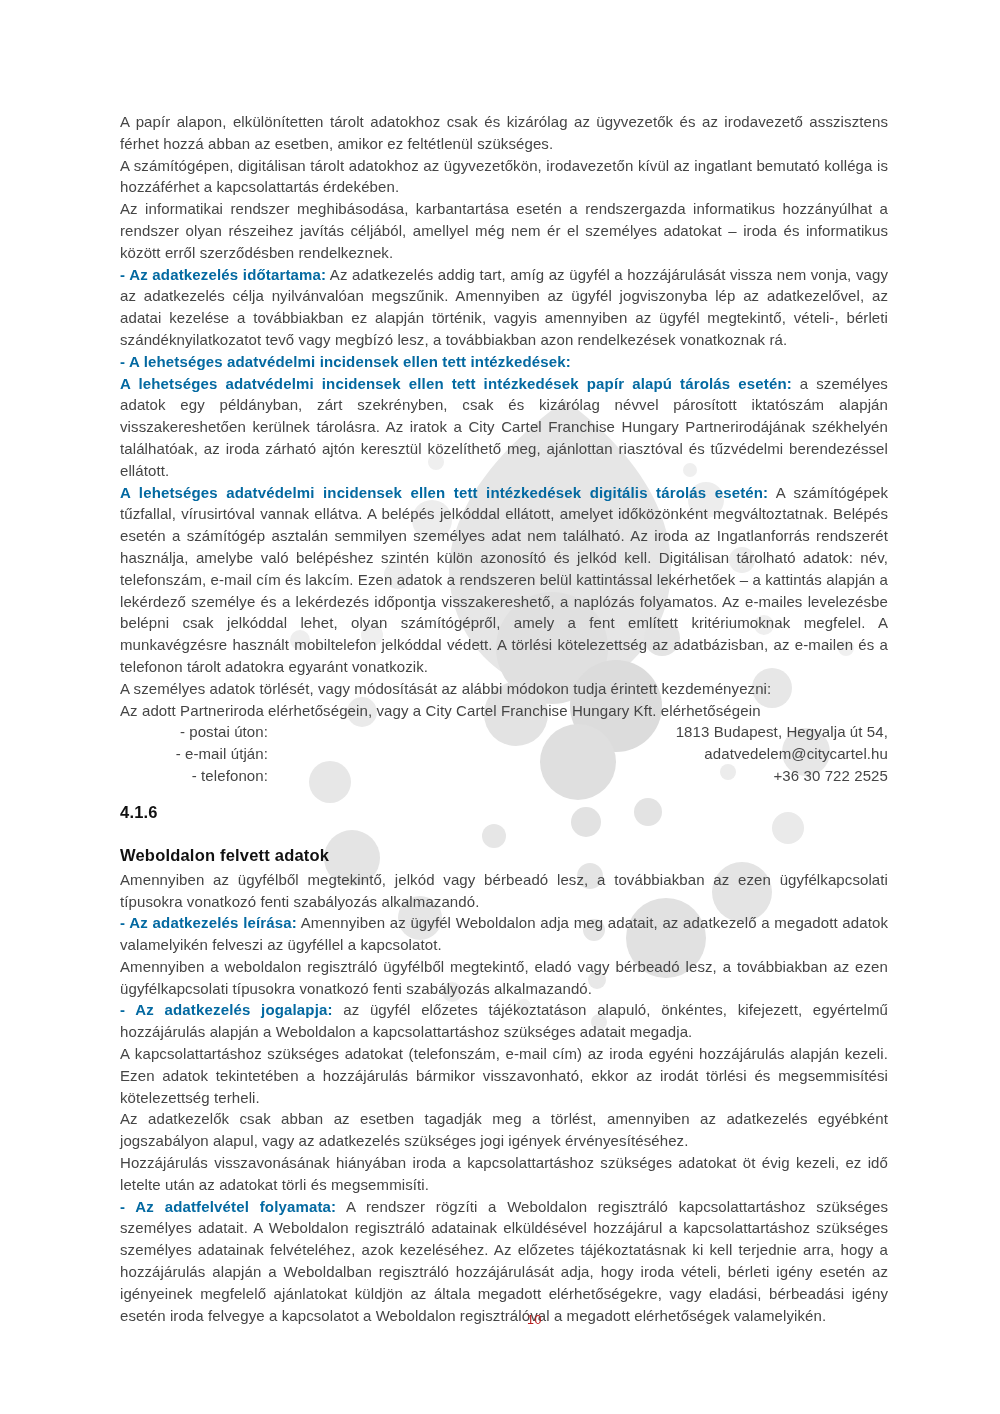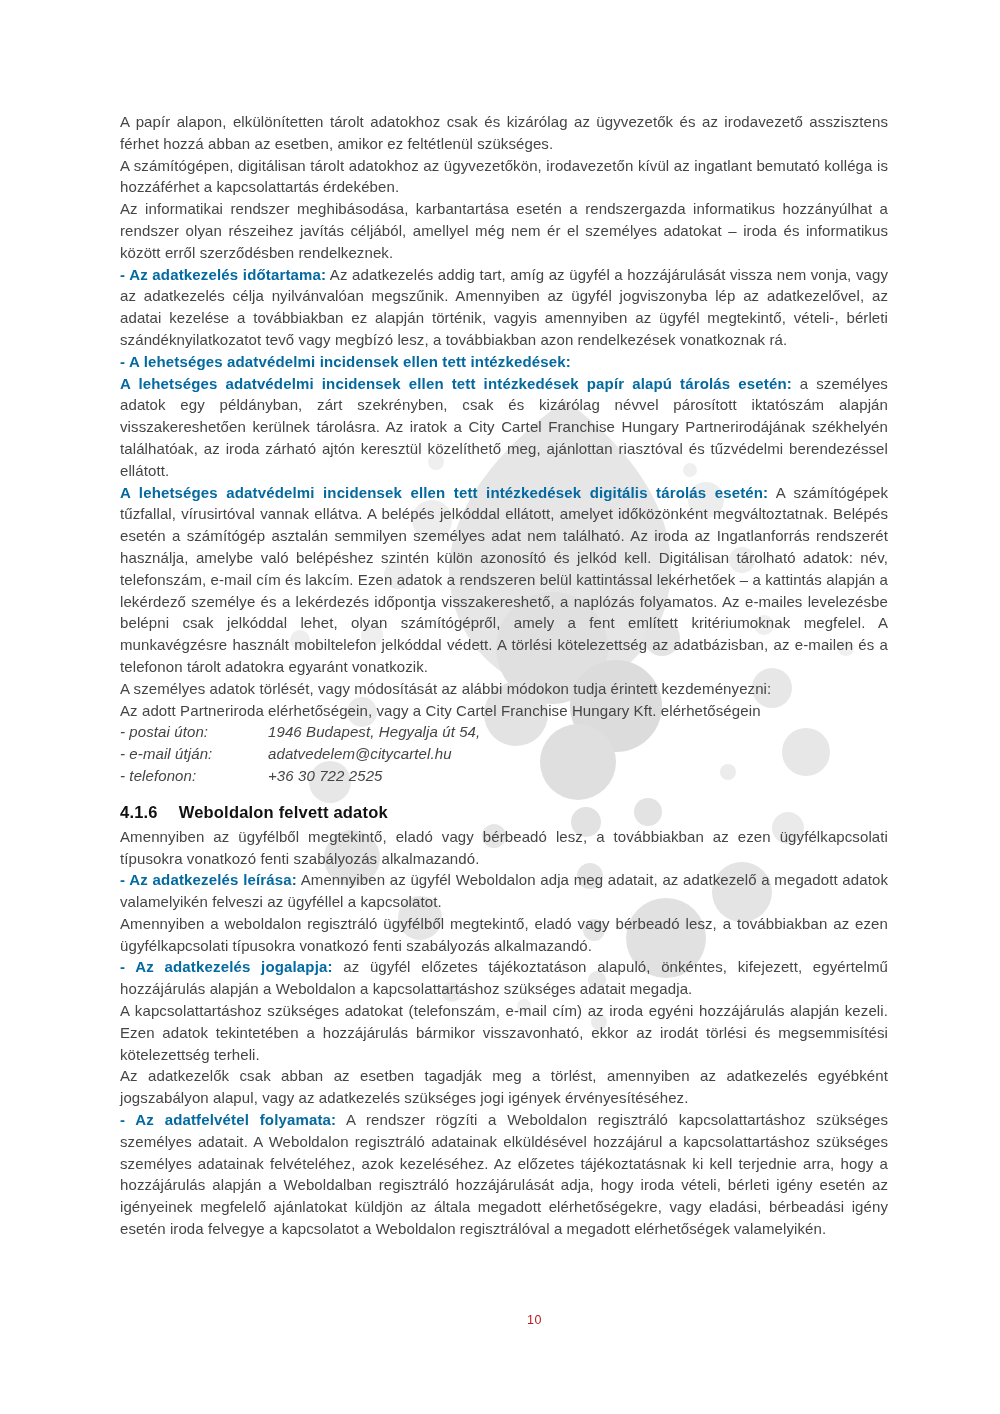--- a/index.html
+++ b/index.html
@@ -19,27 +19,27 @@
     position:absolute;left:120px;top:111px;width:768px;
     font-size:15px;line-height:21.8px;
     color:#454545;
     text-align:justify;
     letter-spacing:.1px;
     z-index:2;
   }
   .content p{margin:0;}
   .content strong, .content b{color:#0369a1;font-weight:bold;letter-spacing:.15px;}
   .bold-line{color:#151515;font-weight:bold;letter-spacing:.15px;}
-  .contact-row{display:flex;text-align:left;font-style:italic;}
+  .contact-row{display:flex;text-align:right;}
   .contact-label{width:148px;flex:0 0 148px;}
   .contact-value{flex:1;}
   .section-heading{
     display:flex;align-items:baseline;gap:21px;
     font-size:16.5px;font-weight:bold;color:#111111;
-    margin:14px 0 3px 0;line-height:22px;letter-spacing:.2px;
+    margin:14px 0 3px 0;line-height:22px;letter-spacing:.2px;flex-direction:column;
   }
   .footer{
     position:absolute;left:0;right:0;top:1313px;
     text-align:center;z-index:2;
     font-size:12.5px;color:#b91c1c;letter-spacing:.5px;margin-left:25px;
   }
 </style>
 </head>
 <body>
 
@@ -99,40 +99,41 @@
       <p class="body-paragraph"><span>A számítógépen, digitálisan tárolt adatokhoz az ügyvezetőkön, irodavezetőn kívül az ingatlant bemutató kolléga is hozzáférhet a kapcsolattartás érdekében.</span></p>
       <p class="body-paragraph"><span>Az informatikai rendszer meghibásodása, karbantartása esetén a rendszergazda informatikus hozzányúlhat a rendszer olyan részeihez javítás céljából, amellyel még nem ér el személyes adatokat – iroda és informatikus között erről  szerződésben rendelkeznek.</span></p>
       <p class="body-paragraph"><strong>- Az adatkezelés időtartama:</strong> <span>Az adatkezelés addig tart, amíg az ügyfél a hozzájárulását vissza nem vonja, vagy az adatkezelés célja nyilvánvalóan megszűnik. Amennyiben az ügyfél jogviszonyba lép az adatkezelővel, az adatai kezelése a továbbiakban ez alapján történik, vagyis amennyiben az ügyfél megtekintő, vételi-, bérleti szándéknyilatkozatot tevő vagy megbízó lesz, a továbbiakban azon rendelkezések vonatkoznak rá.</span></p>
       <p class="bold-line"><strong>- A lehetséges adatvédelmi incidensek ellen tett intézkedések:</strong></p>
       <p class="body-paragraph"><strong>A lehetséges adatvédelmi incidensek ellen tett intézkedések papír alapú tárolás esetén:</strong> <span>a személyes adatok egy példányban, zárt szekrényben, csak és kizárólag névvel párosított iktatószám alapján visszakereshetően kerülnek tárolásra. Az iratok a City Cartel Franchise Hungary Partnerirodájának székhelyén találhatóak, az iroda zárható ajtón keresztül közelíthető meg, ajánlottan riasztóval és tűzvédelmi berendezéssel ellátott.</span></p>
       <p class="body-paragraph"><strong>A lehetséges adatvédelmi incidensek ellen tett intézkedések digitális tárolás esetén:</strong> <span>A számítógépek tűzfallal, vírusirtóval vannak ellátva. A belépés jelkóddal ellátott, amelyet időközönként megváltoztatnak. Belépés esetén a számítógép asztalán semmilyen személyes adat nem található. Az iroda az Ingatlanforrás rendszerét használja, amelybe való belépéshez szintén külön azonosító és jelkód kell. Digitálisan tárolható adatok: név, telefonszám, e-mail cím és lakcím. Ezen adatok a rendszeren belül kattintással lekérhetőek – a kattintás alapján a lekérdező személye és a lekérdezés időpontja visszakereshető, a naplózás folyamatos. Az e-mailes levelezésbe belépni csak jelkóddal lehet, olyan számítógépről, amely a fent említett kritériumoknak megfelel. A munkavégzésre használt mobiltelefon jelkóddal védett. A törlési kötelezettség az adatbázisban, az e-mailen és a telefonon tárolt adatokra egyaránt vonatkozik.</span></p>
       <p class="body-paragraph"><span>A személyes adatok törlését, vagy módosítását az alábbi módokon tudja érintett kezdeményezni:</span></p>
       <p class="body-paragraph"><span>Az adott Partneriroda elérhetőségein, vagy a City Cartel Franchise Hungary Kft. elérhetőségein</span></p>
       <div class="contact-row">
         <span class="contact-label">- postai úton:</span>
-        <span class="contact-value">1946 Budapest, Hegyalja út 54,</span>
+        <span class="contact-value">1813 Budapest, Hegyalja út 54,</span>
       </div>
       <div class="contact-row">
         <span class="contact-label">- e-mail útján:</span>
         <span class="contact-value">adatvedelem@citycartel.hu</span>
       </div>
       <div class="contact-row">
         <span class="contact-label">- telefonon:</span>
         <span class="contact-value">+36 30 722 2525</span>
       </div>
       <h2 class="section-heading">
         <span class="sec-num">4.1.6</span>
         <span class="sec-title">Weboldalon felvett adatok</span>
       </h2>
-      <p class="body-paragraph"><span>Amennyiben az ügyfélből megtekintő, eladó vagy bérbeadó lesz, a továbbiakban az ezen ügyfélkapcsolati típusokra vonatkozó fenti szabályozás alkalmazandó.</span></p>
+      <p class="body-paragraph"><span>Amennyiben az ügyfélből megtekintő, jelkód vagy bérbeadó lesz, a továbbiakban az ezen ügyfélkapcsolati típusokra vonatkozó fenti szabályozás alkalmazandó.</span></p>
       <p class="body-paragraph"><strong>- Az adatkezelés leírása:</strong> <span>Amennyiben az ügyfél Weboldalon adja meg adatait, az adatkezelő a megadott adatok valamelyikén felveszi az ügyféllel a kapcsolatot.</span></p>
       <p class="body-paragraph"><span>Amennyiben a weboldalon regisztráló ügyfélből megtekintő, eladó vagy bérbeadó lesz, a továbbiakban az ezen ügyfélkapcsolati típusokra vonatkozó fenti szabályozás alkalmazandó.</span></p>
       <p class="body-paragraph"><strong>- Az adatkezelés jogalapja:</strong> <span>az ügyfél előzetes tájékoztatáson alapuló, önkéntes, kifejezett, egyértelmű hozzájárulás alapján a Weboldalon a kapcsolattartáshoz szükséges adatait megadja.</span></p>
       <p class="body-paragraph"><span>A kapcsolattartáshoz szükséges adatokat (telefonszám, e-mail cím) az iroda egyéni hozzájárulás alapján kezeli. Ezen adatok tekintetében a hozzájárulás bármikor visszavonható, ekkor az irodát törlési és megsemmisítési kötelezettség terheli.</span></p>
       <p class="body-paragraph"><span>Az adatkezelők csak abban az esetben tagadják meg a törlést, amennyiben az adatkezelés egyébként jogszabályon alapul, vagy az adatkezelés szükséges jogi igények érvényesítéséhez.</span></p>
+      <p class="body-paragraph"><span>Hozzájárulás visszavonásának hiányában iroda a kapcsolattartáshoz szükséges adatokat öt évig kezeli, ez idő letelte után az adatokat törli és megsemmisíti.</span></p>
       <p class="body-paragraph"><strong>- Az adatfelvétel folyamata:</strong> <span>A rendszer rögzíti a Weboldalon regisztráló kapcsolattartáshoz szükséges személyes adatait. A Weboldalon regisztráló adatainak elküldésével hozzájárul a kapcsolattartáshoz szükséges személyes adatainak felvételéhez, azok kezeléséhez. Az előzetes tájékoztatásnak ki kell terjednie arra, hogy a hozzájárulás alapján a Weboldalban regisztráló hozzájárulását adja, hogy iroda vételi, bérleti igény esetén az igényeinek megfelelő ajánlatokat küldjön az általa megadott elérhetőségekre, vagy eladási, bérbeadási igény esetén iroda felvegye a kapcsolatot a Weboldalon regisztrálóval a megadott elérhetőségek valamelyikén.</span></p>
     </main>
 
   <div class="footer">
     <span>10</span>
   </div>
 
 </div>
 
 </body></html>

